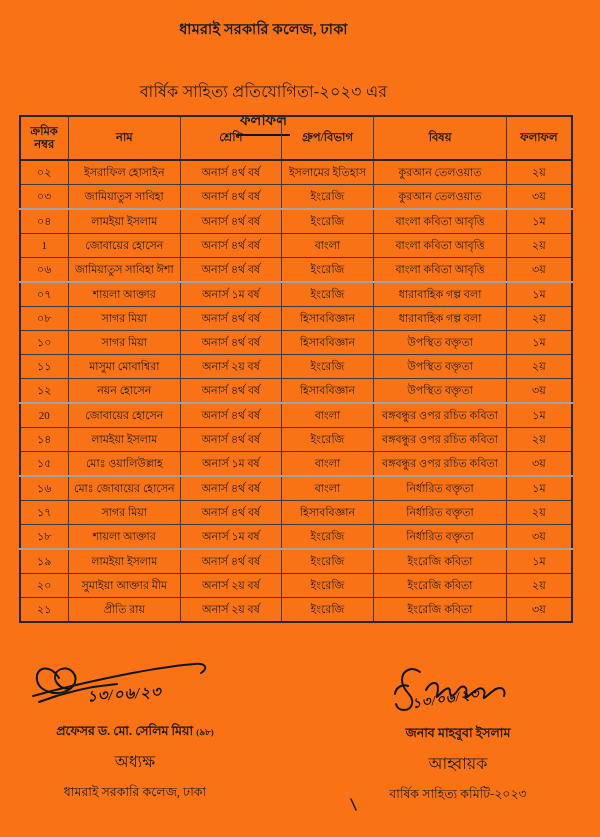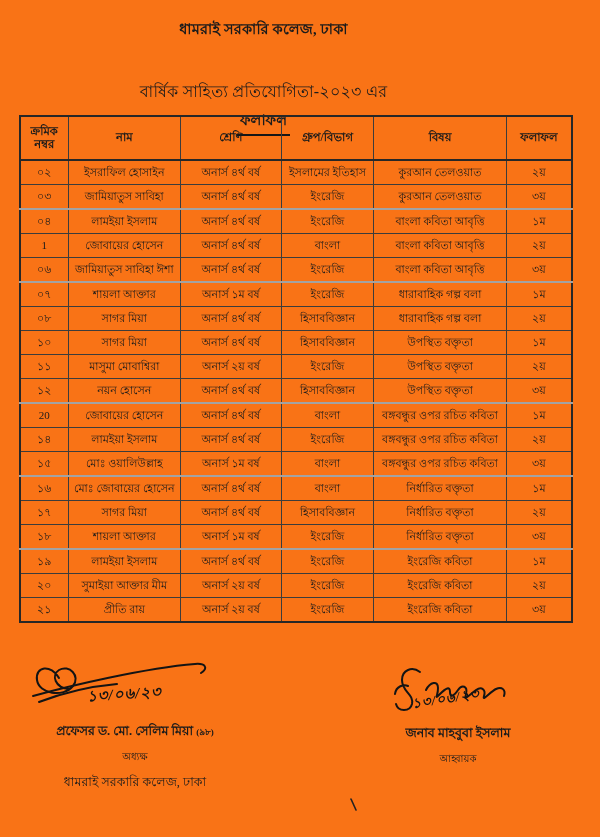--- a/index.html
+++ b/index.html
@@ -58,21 +58,21 @@
   .sig-art svg{position:absolute;left:0;top:0;}
   .sig-date{
     position:absolute;
     font-size:15px;font-weight:bold;font-style:italic;
     letter-spacing:1px;color:#141414;white-space:nowrap;
   }
   .sig-left .sig-date{left:62px;top:26px;transform:rotate(-4deg);}
   .sig-right .sig-date{left:44px;top:24px;transform:rotate(-9deg);font-size:13.5px;}
   .sig-name{font-size:12.5px;font-weight:bold;margin-top:10px;}
   .sig-name .suffix{font-size:9px;font-weight:bold;}
-  .sig-role{font-size:10px;margin-top:7px;}
+  .sig-role{font-size:16px;margin-top:7px;}
   .sig-org{font-size:12.5px;margin-top:7px;}
   
   .pen-mark{position:absolute;left:348px;top:797px;width:12px;height:16px;}
 </style>
 </head>
 <body>
 
 <div class="page">
 
   <div class="heading-block">
@@ -283,20 +283,21 @@
         <g fill="none" stroke="#141414" stroke-width="2" stroke-linecap="round">
           <path d="M52,8 C44,2 34,6 34,16 C34,28 46,30 44,40 C42,48 30,48 28,40"></path>
           <path d="M40,22 C36,20 28,22 27,30"></path>
           <path d="M58,26 C62,18 70,16 70,24 C70,32 66,36 72,30 C78,24 82,22 82,28 C82,34 86,32 90,26 C94,20 100,22 98,30 C96,38 102,30 108,26 C114,22 118,26 116,32 C114,38 122,28 128,25 C134,22 138,26 136,32"></path>
         </g>
       </svg>
     </div>
     <span class="sig-date">১৩/০৬/২৩</span>
     <div class="sig-name">জনাব মাহবুবা ইসলাম</div>
     <div class="sig-role">আহ্বায়ক</div>
+    <div class="sig-org">বার্ষিক সাহিত্য কমিটি-২০২৩</div>
   </div>
 
   <div class="pen-mark">
     <svg width="12" height="16" viewBox="0 0 12 16">
       <path d="M3,2 L8,13" stroke="#222" stroke-width="1.6" fill="none" stroke-linecap="round"></path>
     </svg>
   </div>
 
 </div>
 

